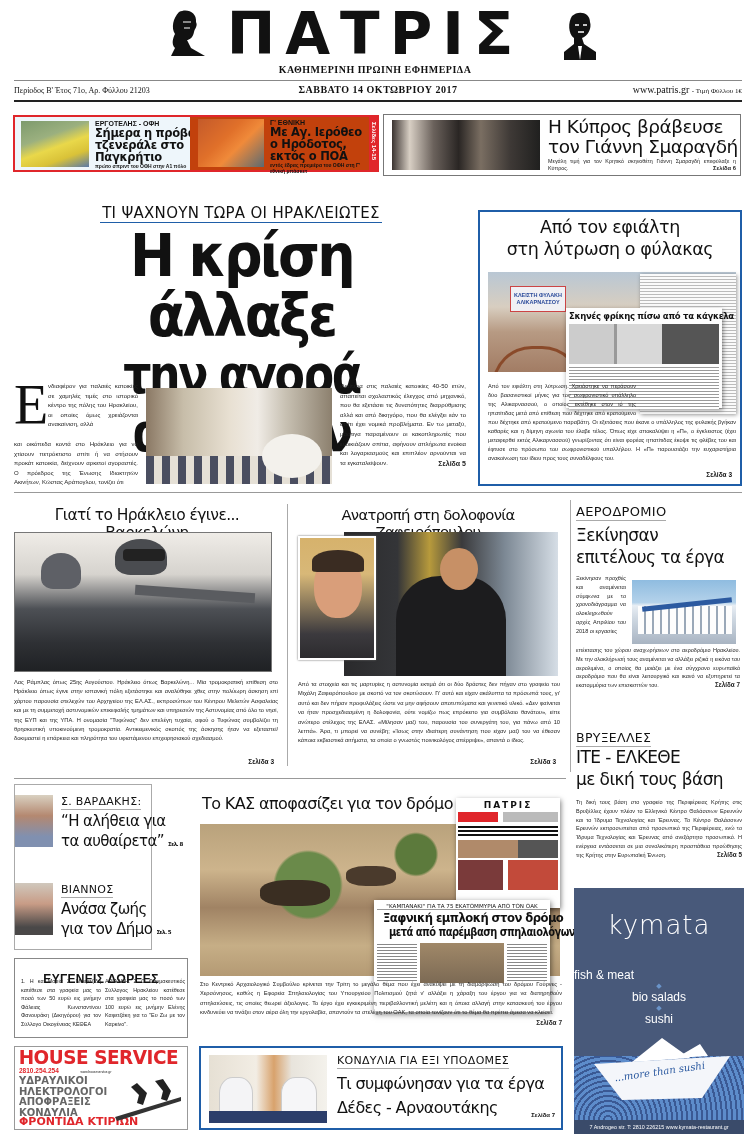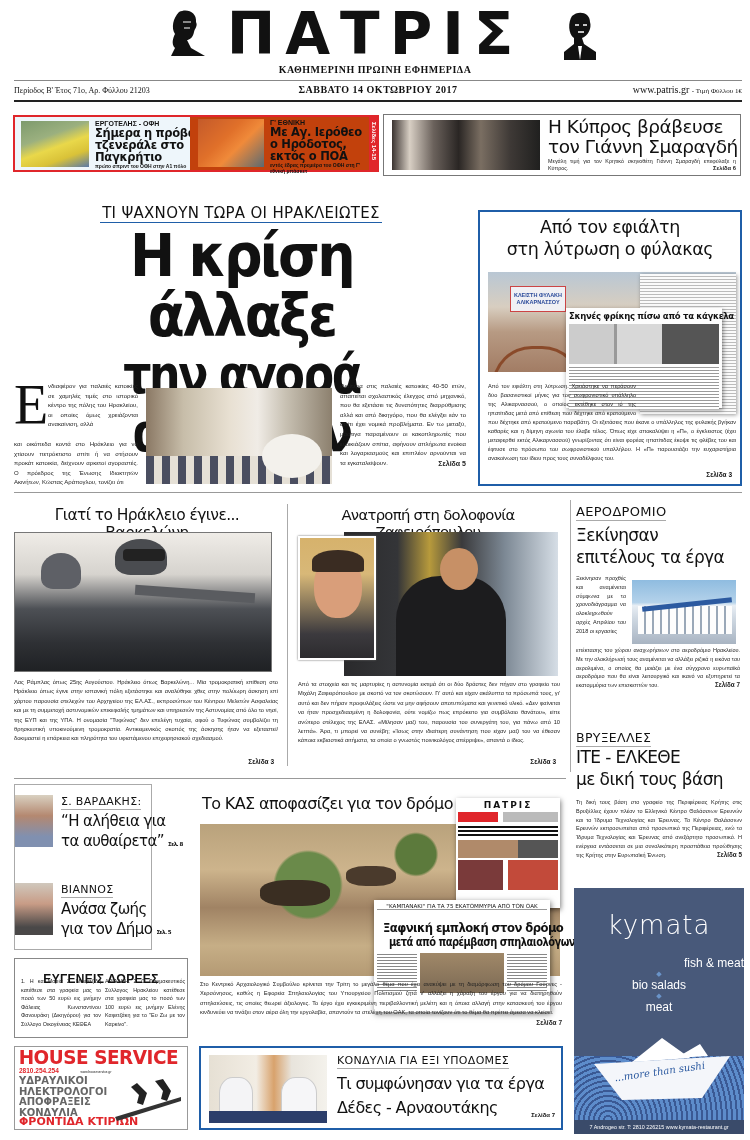--- a/index.html
+++ b/index.html
@@ -241,21 +241,21 @@
   <div class="abs" style="left:260px;top:14px;width:104px;height:110px;background:#fff;box-shadow:1px 2px 5px rgba(0,0,0,0.5);padding:2px">
     <div style="text-align:center;font-weight:bold;font-family:'DejaVu Sans',sans-serif;font-size:9px;letter-spacing:2px">ΠΑΤΡΙΣ</div>
     <div style="height:10px;margin-top:2px;background:linear-gradient(90deg,#e0262b 0 40%,#fff 40% 45%,#bbb 45% 100%)"></div>
     <div style="height:14px;margin-top:2px;background:repeating-linear-gradient(0deg,#fff 0 2px,#111 2px 4px)"></div>
     <div style="height:18px;margin-top:2px;background:linear-gradient(90deg,#b08a6a 0 60%,#555 60% 100%)"></div>
     <div style="height:30px;margin-top:2px;background:linear-gradient(90deg,#7a3a3a 0 45%,#fff 45% 50%,#c24a3a 50% 100%)"></div>
   </div>
 
   <div class="abs" style="left:178px;top:116px;width:176px;height:112px;background:#fff;box-shadow:1px 2px 6px rgba(0,0,0,0.55);padding:3px">
     <div style="text-align:center;font-size:5.6px;font-family:'DejaVu Sans',sans-serif;white-space:nowrap;border-bottom:1px solid #999">"ΚΑΜΠΑΝΑΚΙ" ΓΙΑ ΤΑ 75 ΕΚΑΤΟΜΜΥΡΙΑ ΑΠΟ ΤΟΝ ΟΑΚ</div>
-    <div style="font-family:'DejaVu Sans',sans-serif;font-weight:900;text-align:left;letter-spacing:-0.6px;margin-top:10px">
+    <div style="font-family:'DejaVu Sans',sans-serif;font-weight:900;text-align:left;letter-spacing:-0.6px;margin-top:0">
       <div style="font-size:12.5px;line-height:15px;white-space:nowrap;transform:scaleX(0.93);transform-origin:center">Ξαφνική εμπλοκή στον δρόμο</div>
       <div style="font-size:11.5px;line-height:15px;white-space:nowrap;transform:scaleX(0.86);transform-origin:center">μετά από παρέμβαση σπηλαιολόγων</div>
     </div>
     <div style="display:flex;gap:3px;margin-top:3px;height:40px">
       <div style="width:40px;background:repeating-linear-gradient(0deg,#fff 0 2px,#888 2px 3px)"></div>
       <div style="flex:1;background:linear-gradient(180deg,#a08868 0%,#7c6a54 100%)"></div>
       <div style="width:40px;background:repeating-linear-gradient(0deg,#fff 0 2px,#888 2px 3px)"></div>
     </div>
   </div>
   <div class="abs small" style="left:4px;top:196px;width:362px;font-size:5.7px;line-height:9.4px">
@@ -273,25 +273,25 @@
   <div class="abs kicker" style="left:136px;top:6px;font-size:11px">ΚΟΝΔΥΛΙΑ ΓΙΑ ΕΞΙ ΥΠΟΔΟΜΕΣ</div>
   <div class="abs" style="left:136px;top:24px;width:226px;font-family:'DejaVu Sans',sans-serif;font-size:16px;line-height:24px;letter-spacing:-0.6px">
     <div>Τι συμφώνησαν για τα έργα</div>
     <div>Δέδες - Αρναουτάκης</div>
   </div>
   <div class="abs" style="right:6px;top:64px;font-size:6px;font-weight:bold">Σελίδα 7</div>
 </div>
 
 <div class="abs" style="left:574px;top:888px;width:170px;height:246px;background:#48597a;overflow:hidden">
   <div style="text-align:center;color:#fff;font-family:'DejaVu Sans',sans-serif;font-weight:200;font-size:26px;letter-spacing:1px;margin-top:22px">kymata</div>
-  <div style="text-align:right;color:#fff;font-size:12px;margin-top:16px">fish &amp; meat</div>
+  <div style="text-align:left;color:#fff;font-size:12px;margin-top:28px">fish &amp; meat</div>
   <div style="text-align:center;color:#6a94c9;font-size:7px;line-height:8px">◆</div>
   <div style="text-align:center;color:#fff;font-size:12px">bio salads</div>
   <div style="text-align:center;color:#6a94c9;font-size:7px;line-height:8px">◆</div>
-  <div style="text-align:center;color:#fff;font-size:12px">meat</div>
+  <div style="text-align:center;color:#fff;font-size:12px">sushi</div>
 
   <div class="abs" style="left:0;top:168px;width:170px;height:64px;background:repeating-radial-gradient(circle at 20% 100%,#5f8fd0 0 3px,#3a5a96 3px 5px),#5f8fd0;opacity:0.95"></div>
   <svg class="abs" style="left:18px;top:150px" width="140" height="64" viewBox="0 0 140 64">
     <path d="M2 26 L138 18 L110 60 L30 62Z" fill="#f4f6fa"></path>
     <path d="M40 24 L70 0 L98 20Z M84 20 L108 6 L116 18Z" fill="#ffffff"></path>
   </svg>
   <div class="abs" style="left:40px;top:178px;color:#2c5aa0;font-family:'DejaVu Serif',serif;font-style:italic;font-size:10px;transform:rotate(-8deg)">...more than sushi</div>
   <div class="abs" style="left:0;bottom:0;width:170px;height:14px;background:#3a4b6a;color:#fff;font-size:5.4px;line-height:14px;text-align:center;white-space:nowrap">7 Androgeo str. T: 2810 226215 www.kymata-restaurant.gr</div>
 </div>
 

